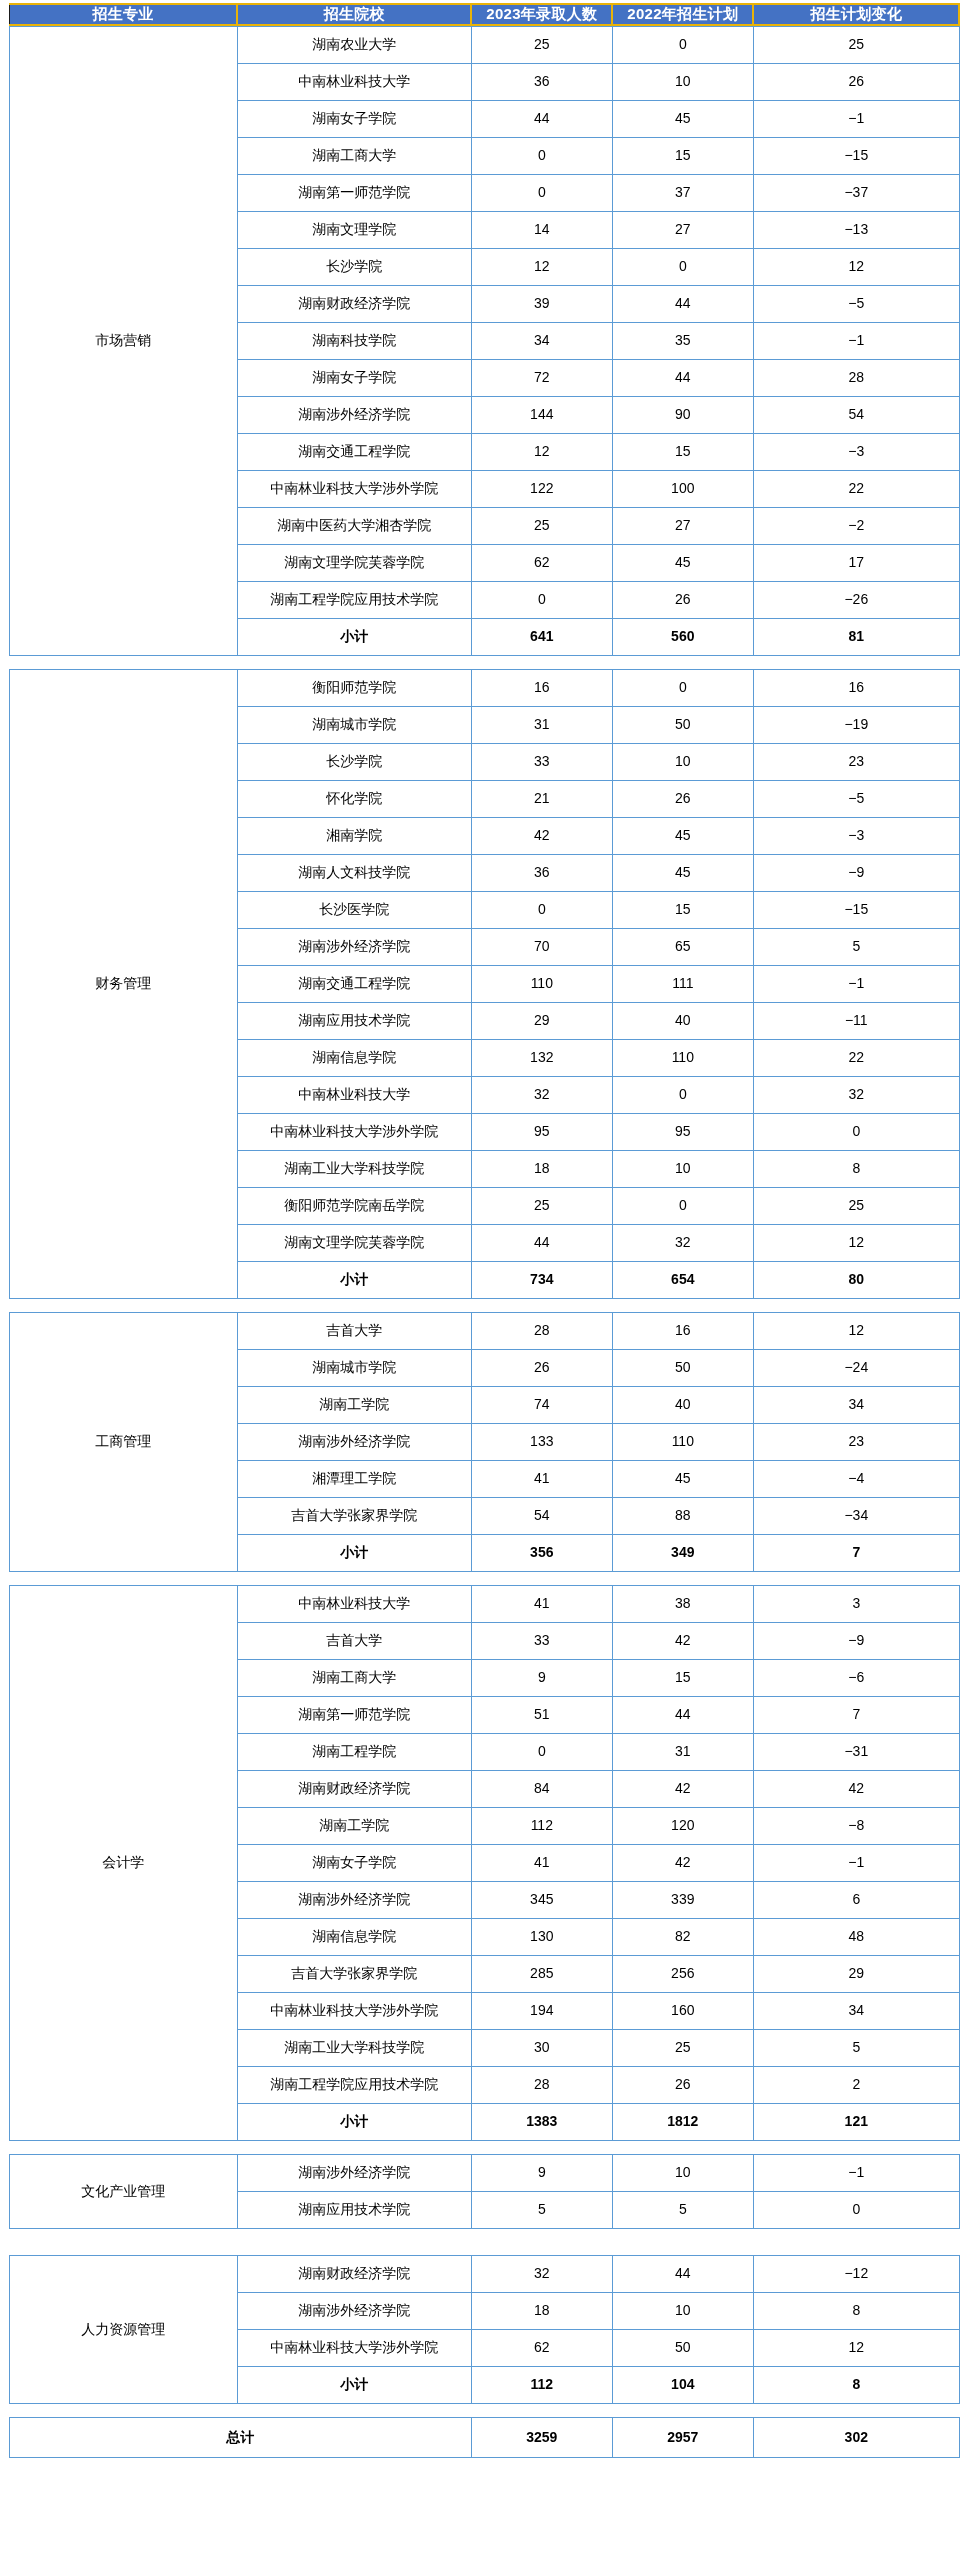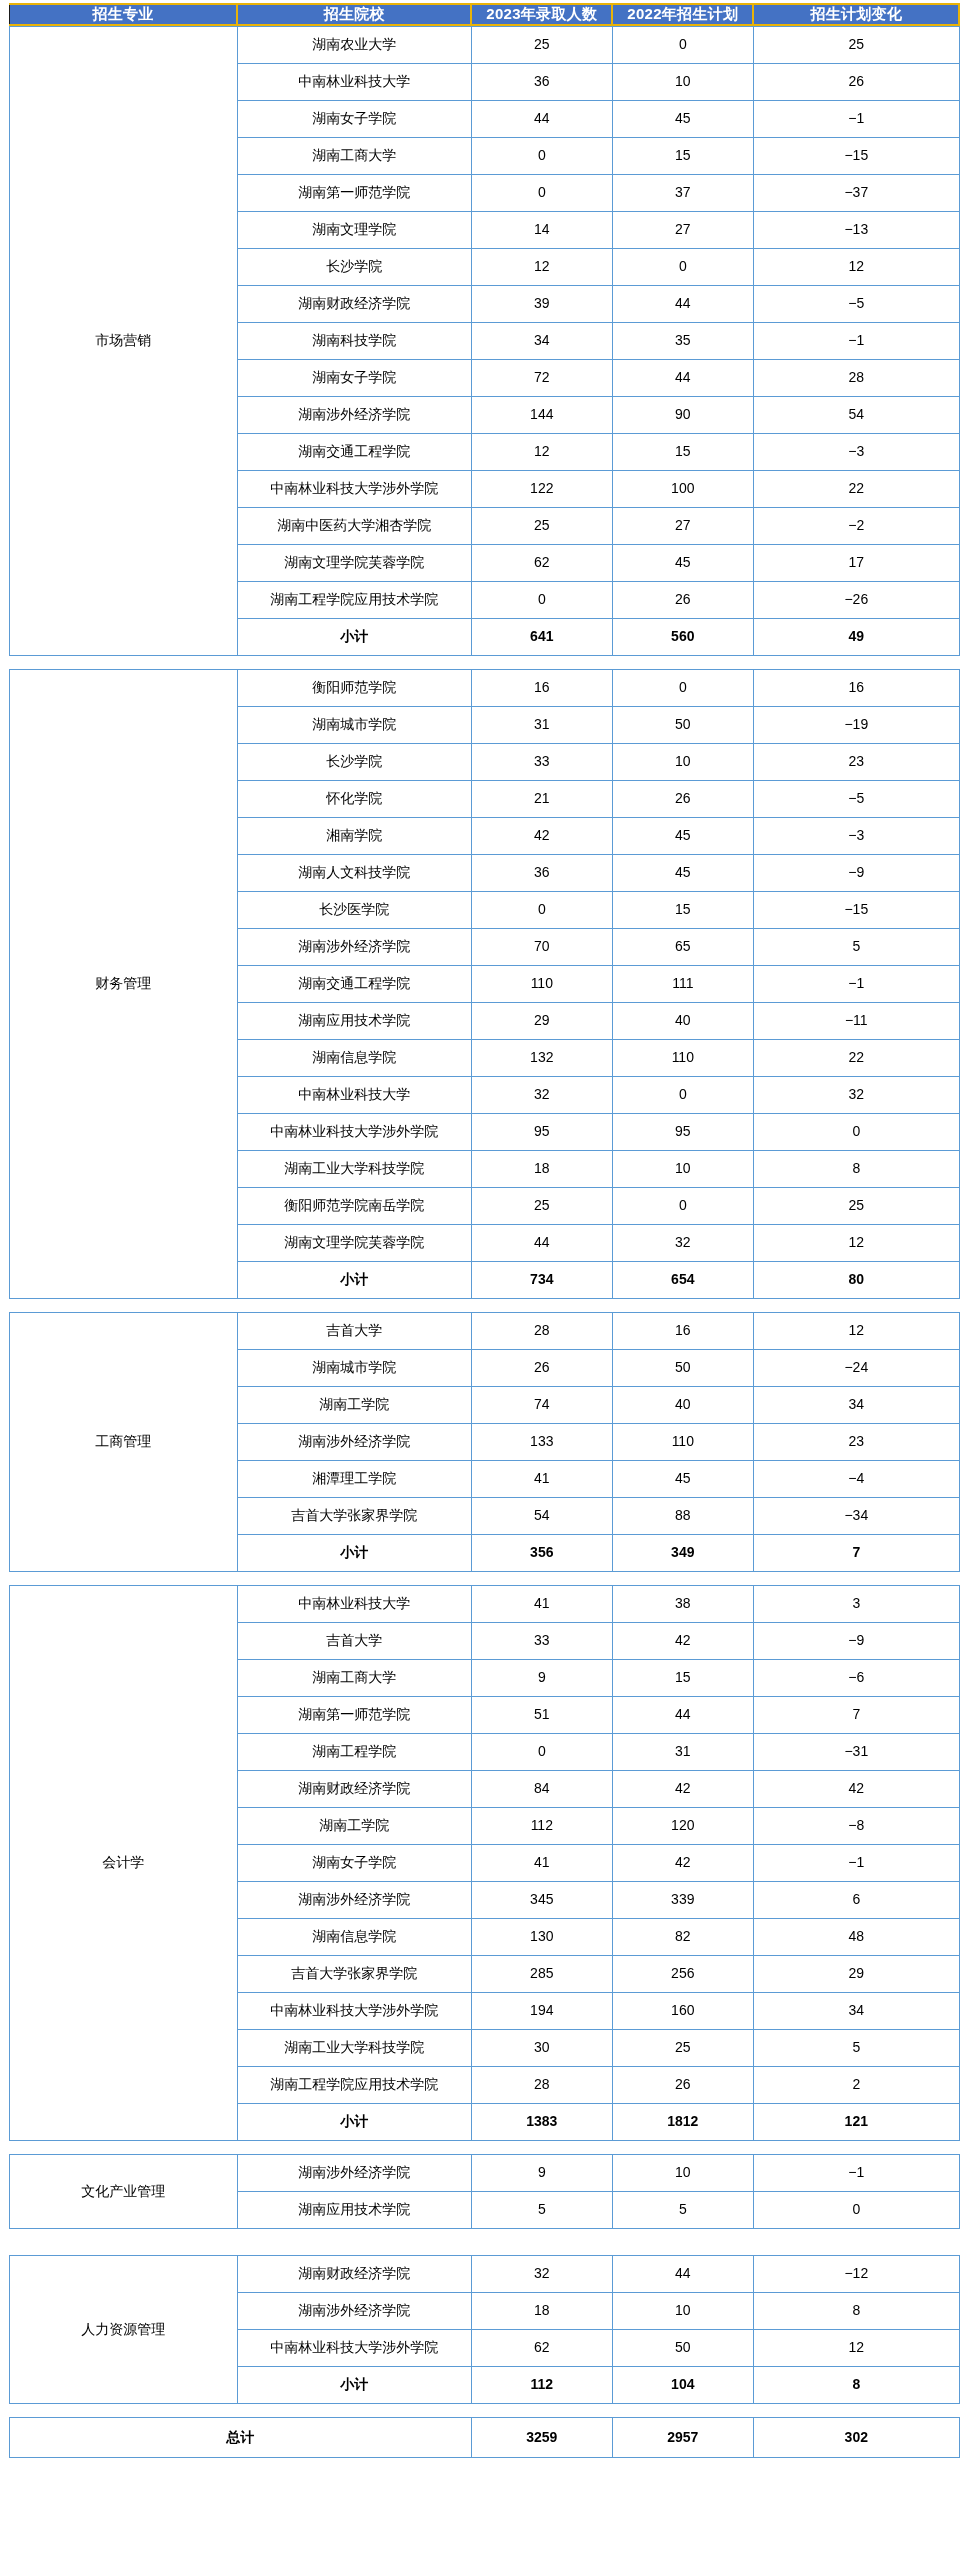--- a/index.html
+++ b/index.html
@@ -215,21 +215,21 @@
           <tr>
             <td>湖南工程学院应用技术学院</td>
             <td>0</td>
             <td>26</td>
             <td>−26</td>
           </tr>
           <tr>
             <td class="subtotal-label">小计</td>
             <td class="subtotal-val">641</td>
             <td class="subtotal-val">560</td>
-            <td class="subtotal-val">49</td>
+            <td class="subtotal-val">81</td>
           </tr>
         </tbody>
       </table>
       <div class="block-gap"></div>
       <table class="grid">
         <colgroup>
           <col class="c-major">
           <col class="c-school">
           <col class="c-y2023">
           <col class="c-y2022">

